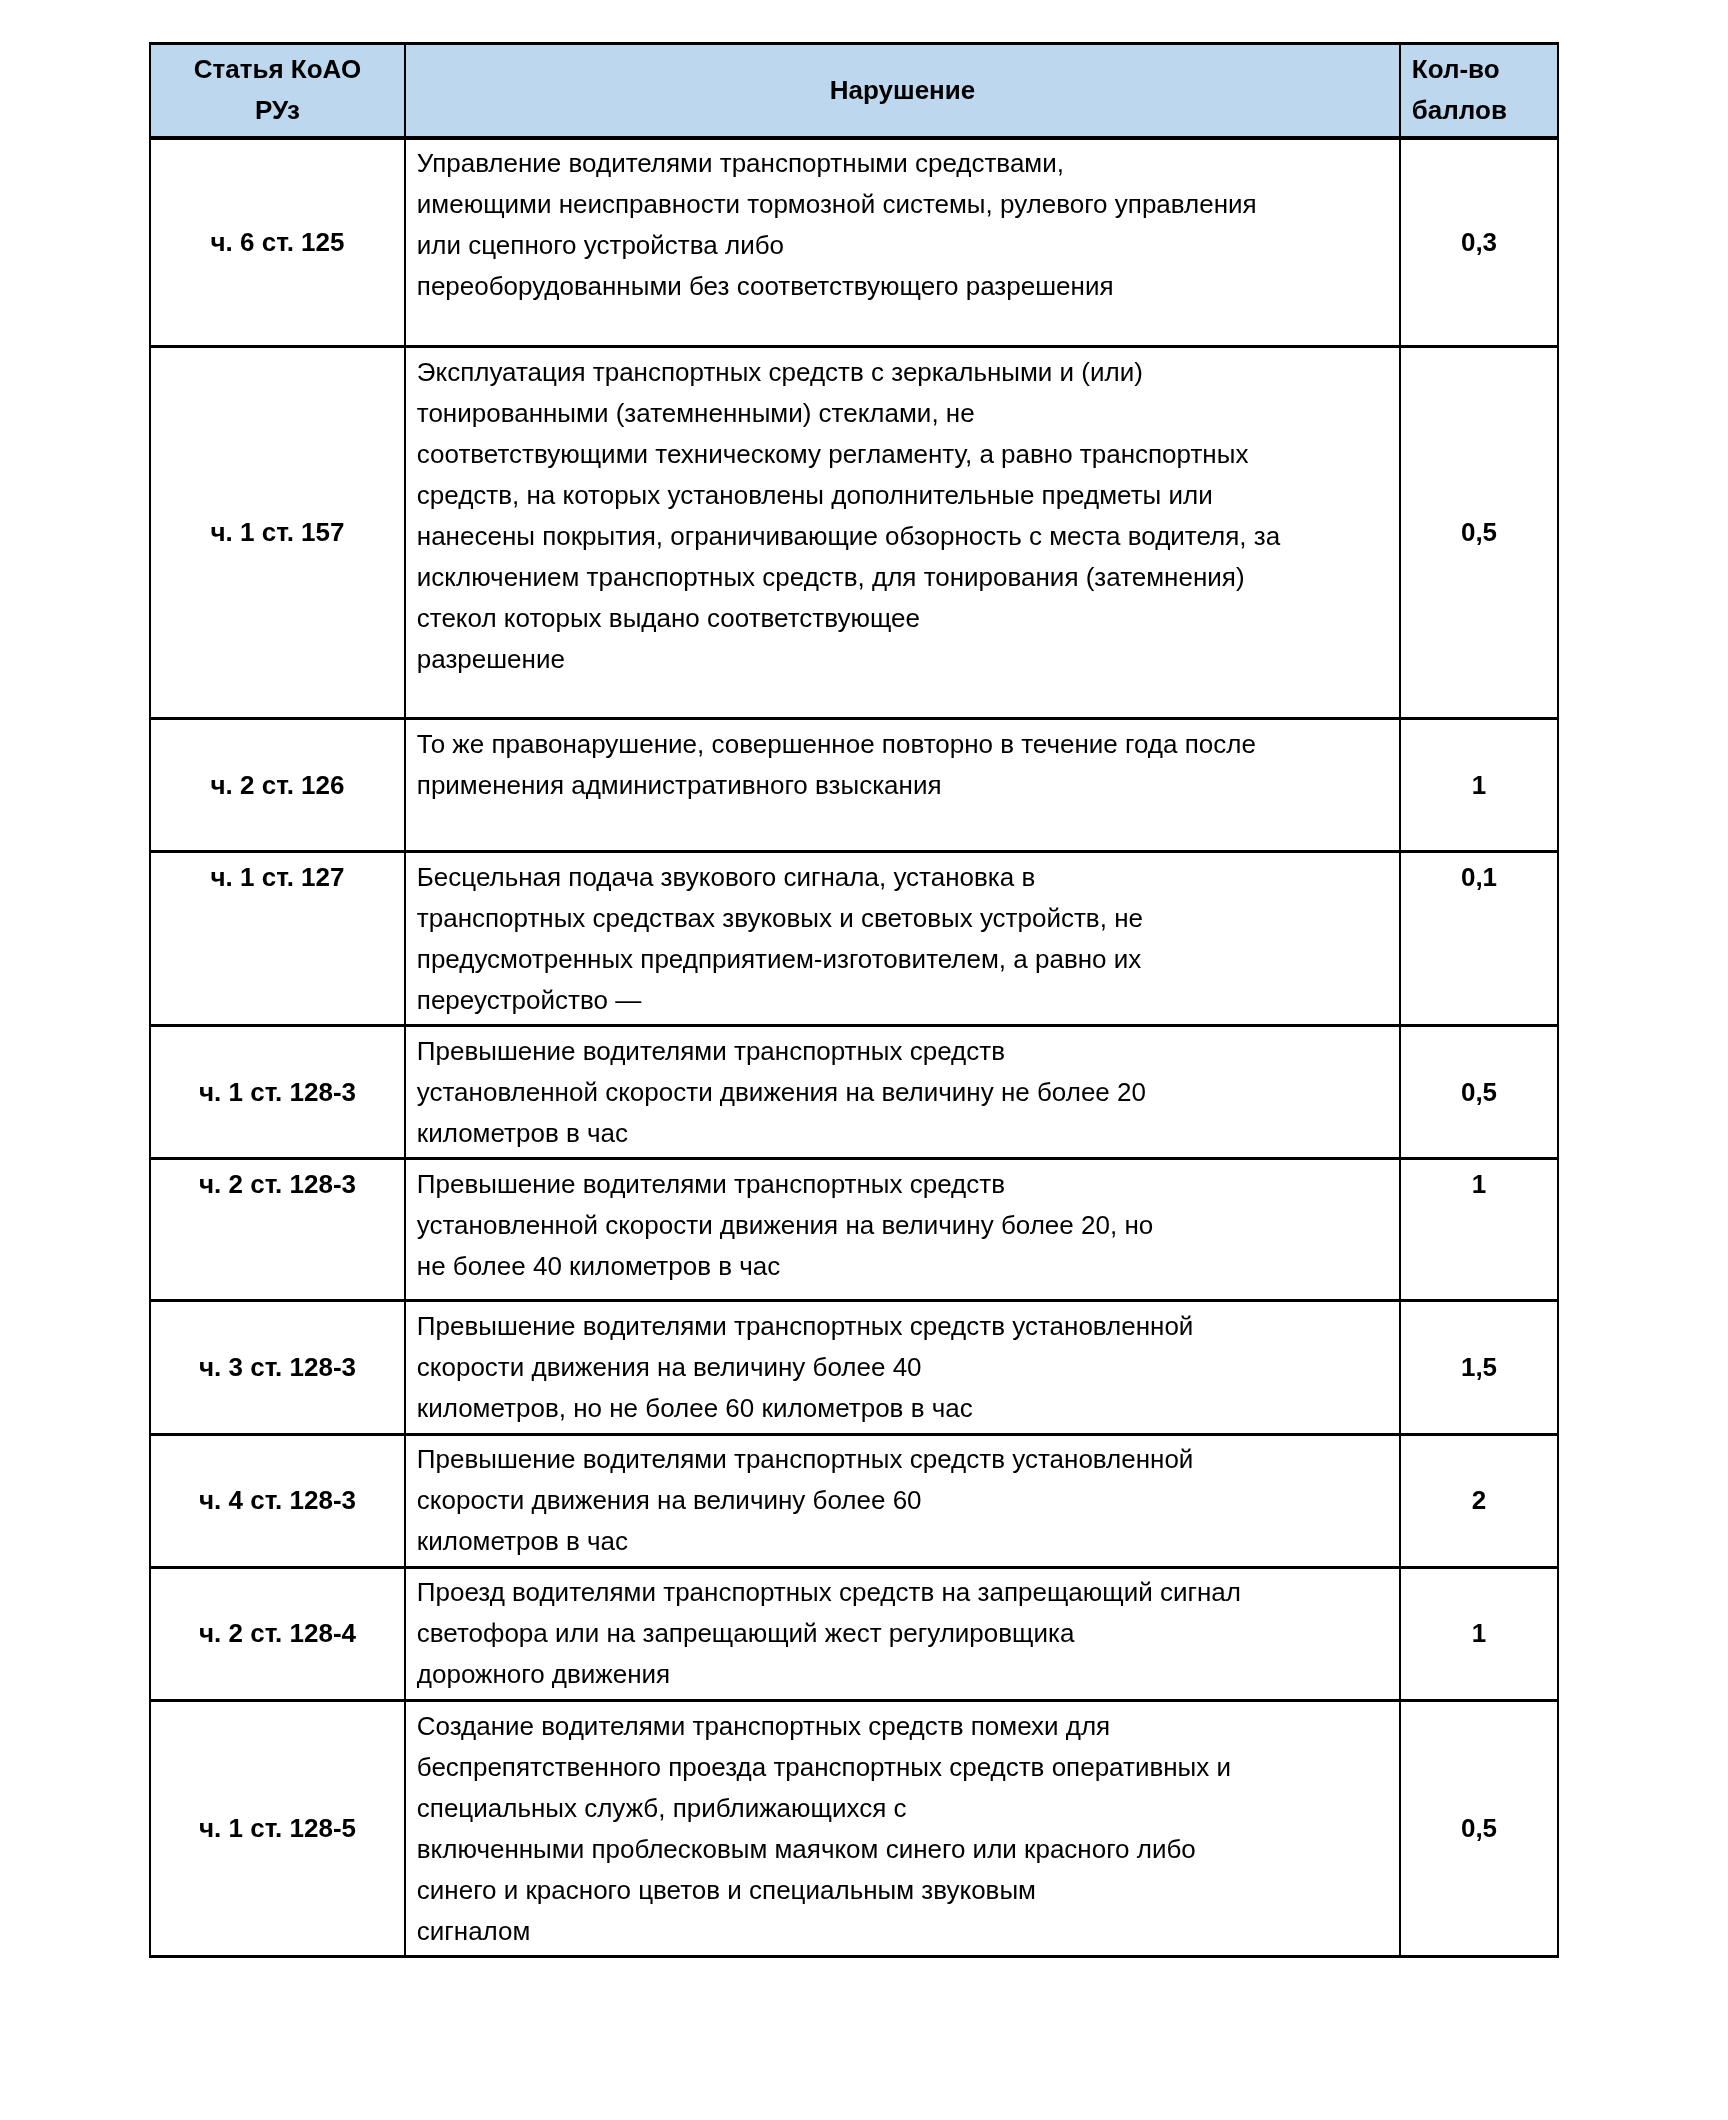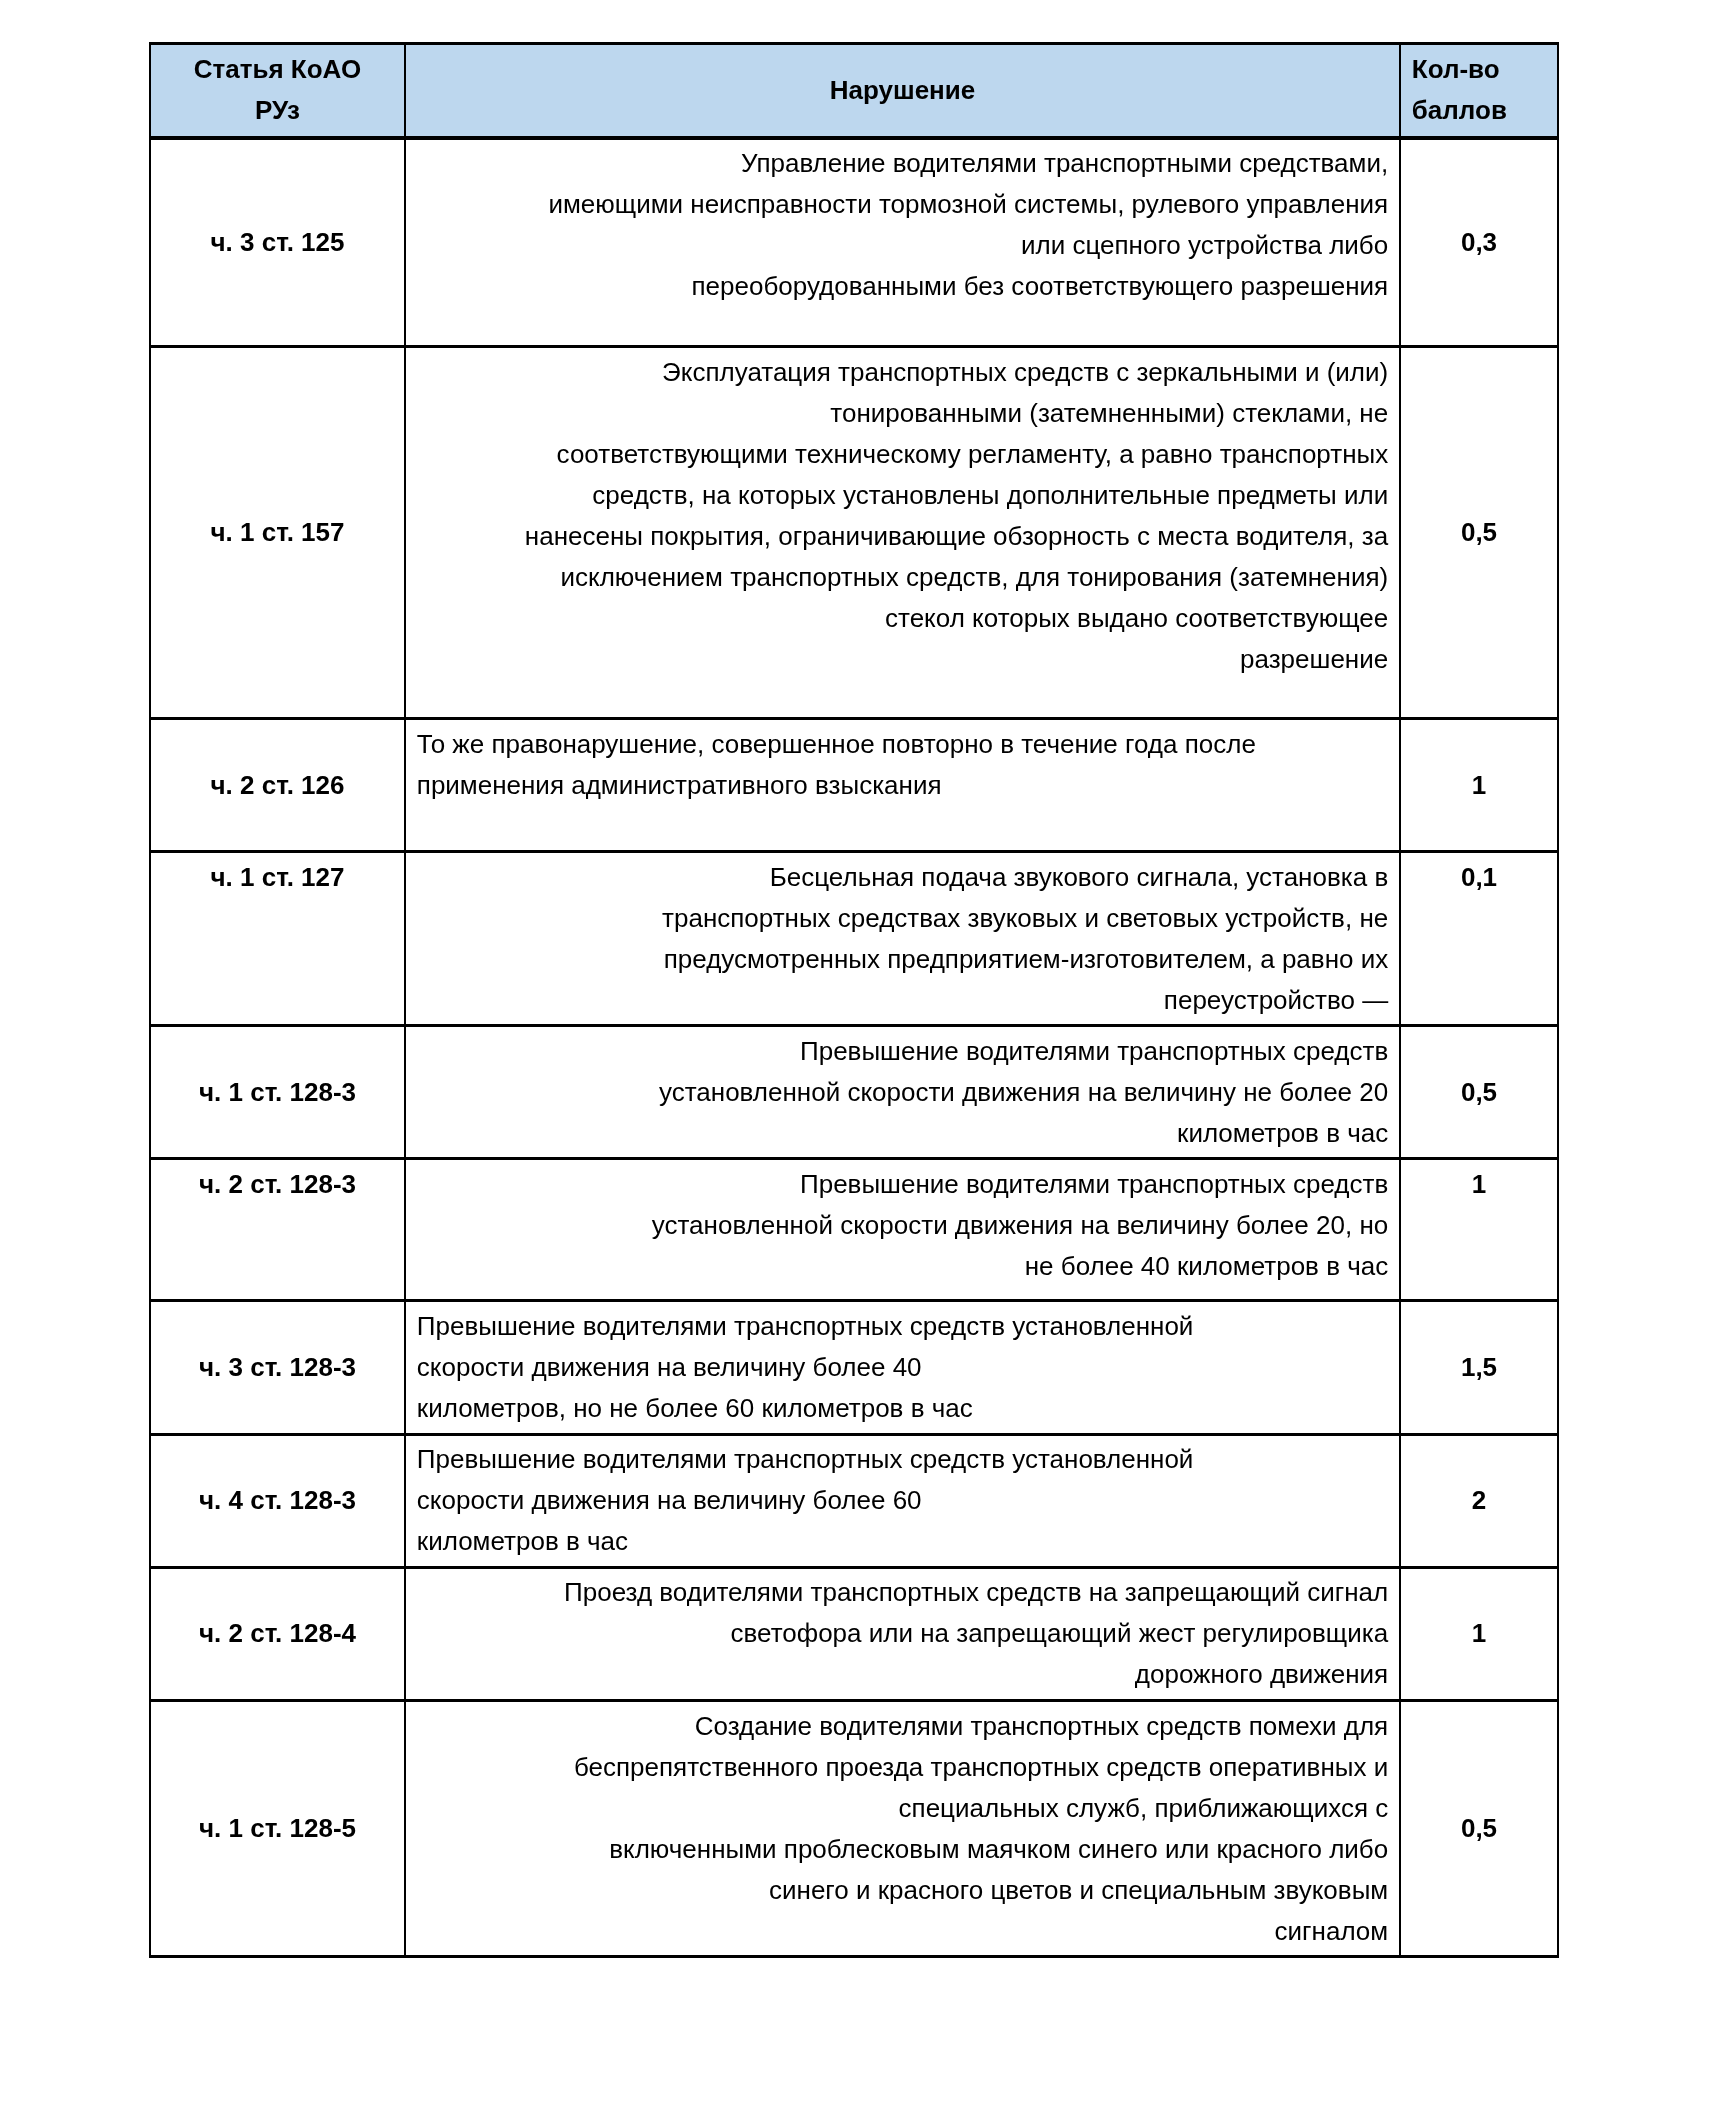--- a/index.html
+++ b/index.html
@@ -57,21 +57,21 @@
   th.h-violation { text-align: center; }
   th.h-points    { text-align: left; }
 
   td.article-cell {
     font-weight: bold;
     text-align: center;
     font-size: 27px;
   }
   td.violation-cell {
     white-space: pre-line;
-    text-align: right;
+    text-align: left;
   }
   td.points-cell {
     font-weight: bold;
     text-align: center;
     font-size: 27px;
   }
   tr.al-left td.violation-cell { text-align: left; }
   tr.va-middle td.article-cell,
   tr.va-middle td.points-cell  { vertical-align: middle; }
   tr.va-top td.article-cell,
@@ -91,21 +91,21 @@
       <tr style="height:94px;">
         <th class="h-article">Статья КоАО
 РУз</th>
         <th class="h-violation">Нарушение</th>
         <th class="h-points">Кол-во
 баллов</th>
       </tr>
     </thead>
     <tbody id="rows-body">
         <tr class="al-center va-middle" style="height: 209px;">
-      <td class="article-cell">ч. 3 ст. 125</td>
+      <td class="article-cell">ч. 6 ст. 125</td>
       <td class="violation-cell">Управление водителями транспортными средствами,
 имеющими неисправности тормозной системы, рулевого управления
 или сцепного устройства либо
 переоборудованными без соответствующего разрешения</td>
       <td class="points-cell">0,3</td>
     </tr>
         <tr class="al-center va-middle" style="height: 372px;">
       <td class="article-cell">ч. 1 ст. 157</td>
       <td class="violation-cell">Эксплуатация транспортных средств с зеркальными и (или)
 тонированными (затемненными) стеклами, не

